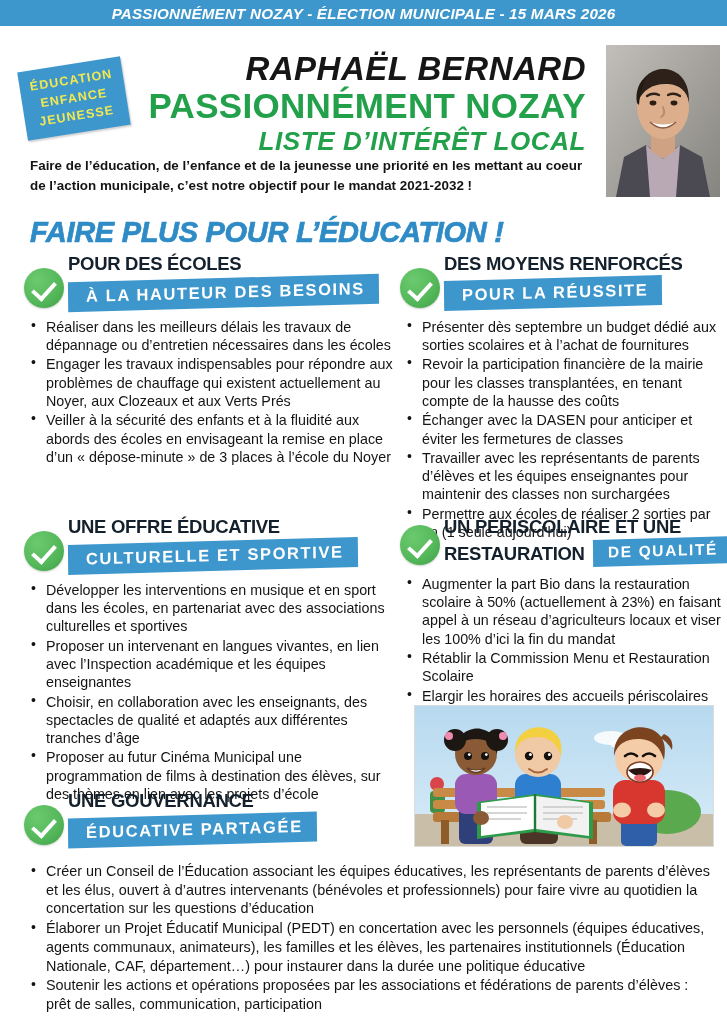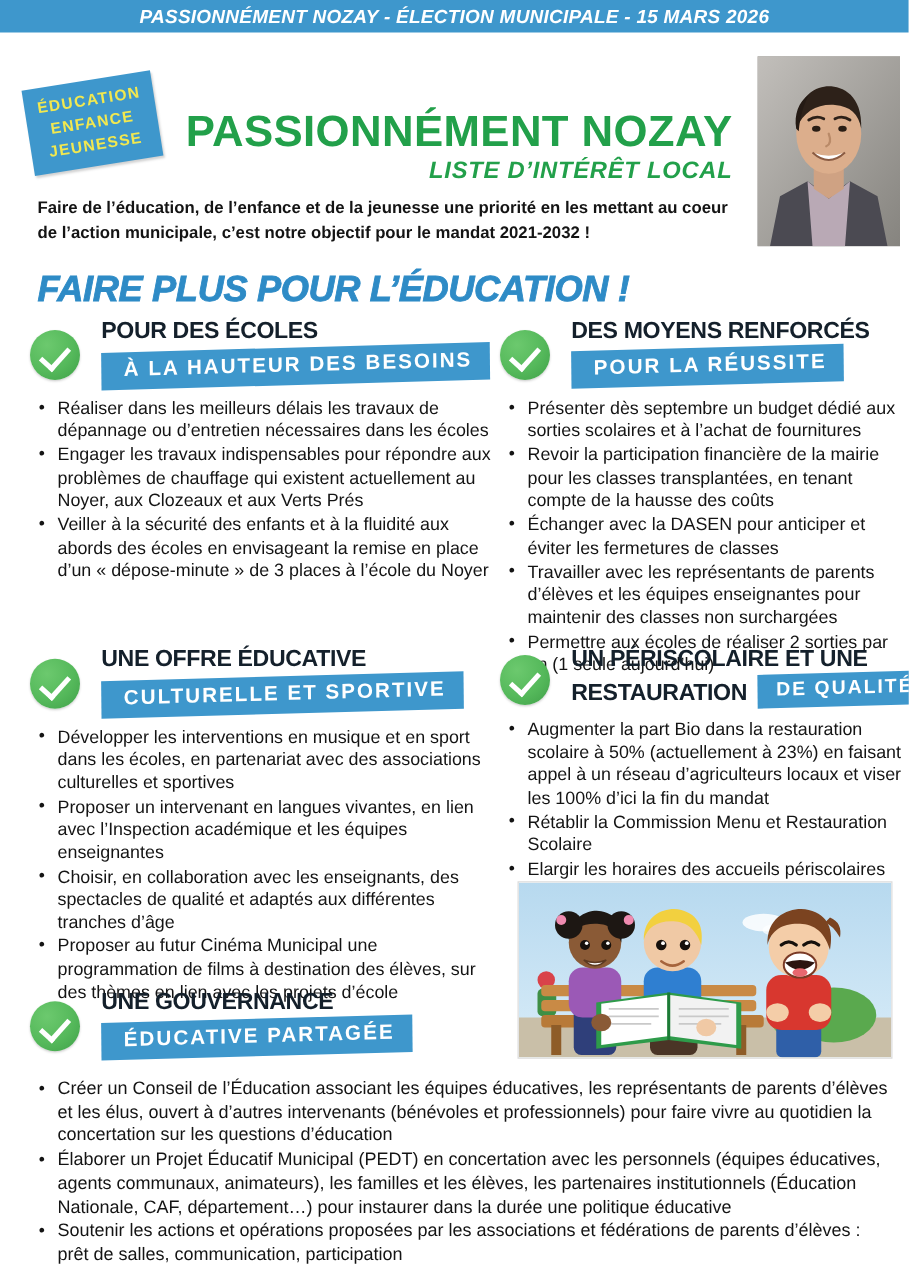--- a/index.html
+++ b/index.html
@@ -95,21 +95,21 @@
   .subtitle {
     position: absolute;
     left: 0; top: 88px;
     width: 600px;
     text-align: right;
     padding-right: 14px;
     box-sizing: border-box;
     font-family: "Liberation Sans", sans-serif;
     font-weight: bold;
     font-style: italic;
-    font-size: 19px;
+    font-size: 26px;
     letter-spacing: 0.6px;
     color: #22a04a;
   }
 
   .portrait {
     position: absolute;
     left: 606px; top: 7px;
     width: 114px; height: 152px;
     background: linear-gradient(160deg,#b9b6b2 0%,#9e9b97 55%,#8a8885 100%);
     overflow: hidden;
@@ -141,22 +141,22 @@
   }
 
   
   .col-left  { position: absolute; left: 24px;  width: 370px; }
   .col-right { position: absolute; left: 400px; width: 327px; }
 
   
   .sec {
     position: relative;
     display: flex;
-    align-items: center;
-    gap: 17px;
+    align-items: flex-end;
+    gap: 4px;
   }
   .check {
     flex: 0 0 auto;
     width: 40px; height: 40px;
     border-radius: 50%;
     background: radial-gradient(circle at 34% 30%, #6cc96e 0%, #55b95b 55%, #3f9f48 100%);
     position: relative;
     margin-top: 8px;
     box-shadow: 0 1px 2px rgba(0,0,0,0.2);
   }
@@ -244,20 +244,21 @@
 </div>
 
 <div class="masthead">
 
   <div class="badge">
     <div class="badge-line">ÉDUCATION</div>
     <div class="badge-line">ENFANCE</div>
     <div class="badge-line">JEUNESSE</div>
   </div>
 
+  <div class="name">RAPHAËL BERNARD</div>
   <div class="listname">PASSIONNÉMENT NOZAY</div>
   <div class="subtitle">LISTE D’INTÉRÊT LOCAL</div>
 
   <div class="portrait">
     <svg viewBox="0 0 114 152" preserveAspectRatio="none">
       <rect x="0" y="0" width="114" height="152" fill="#a9a6a2"></rect>
       <rect x="0" y="0" width="114" height="152" fill="url(#pg)"></rect>
       <defs>
         <linearGradient id="pg" x1="0" y1="0" x2="1" y2="1">
           <stop offset="0%" stop-color="#c2bfbb"></stop>

